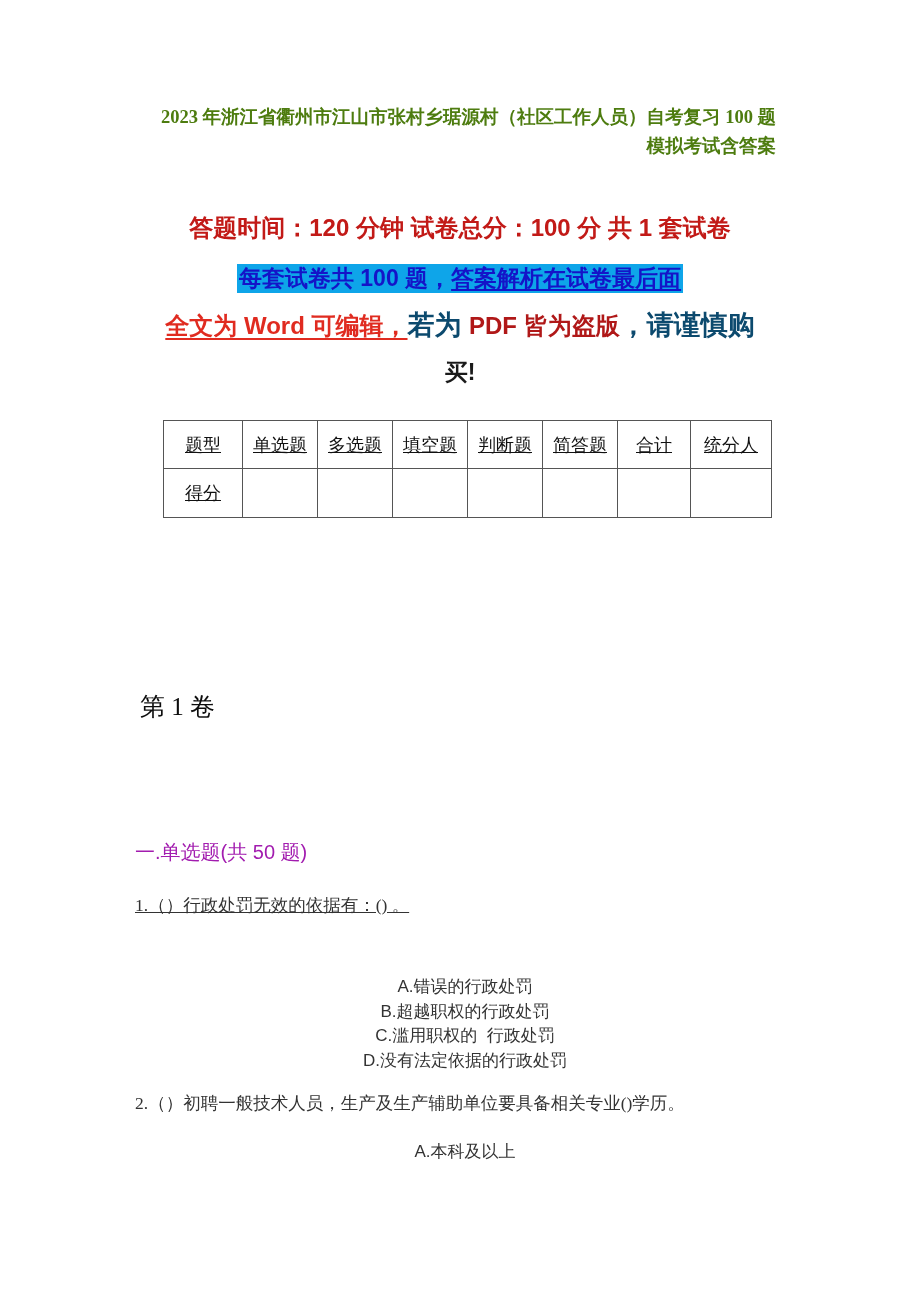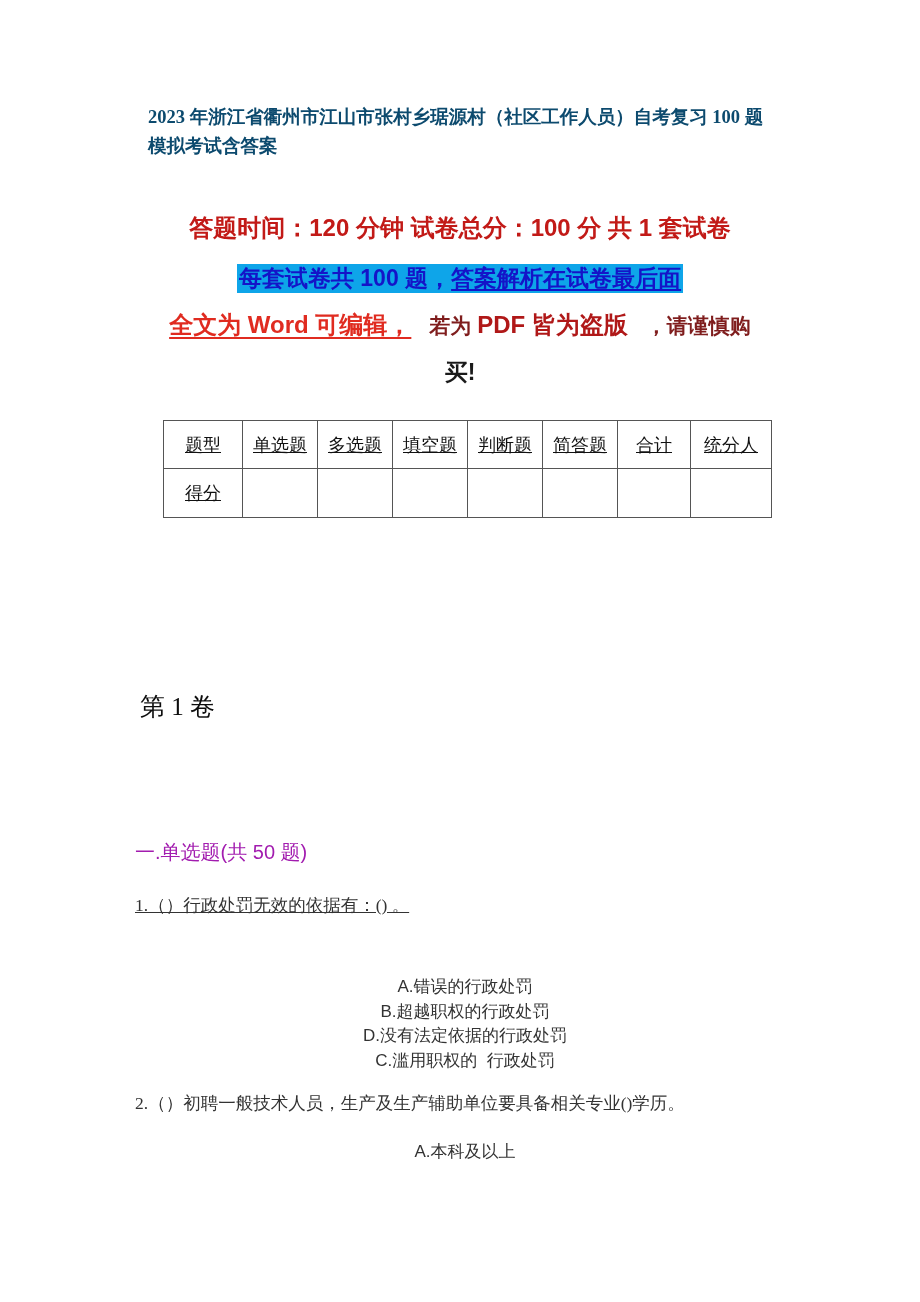--- a/index.html
+++ b/index.html
@@ -23,26 +23,26 @@
     box-sizing: border-box;
     padding: 0;
   }
 
   
   .doc-title {
     position: absolute;
     left: 148px;
     top: 103px;
     width: 628px;
-    text-align: left;
+    text-align: right;
     font-family: "Liberation Serif", "DejaVu Serif", serif;
     font-weight: bold;
     font-size: 18.5px;
     line-height: 29px;
-    color: #0c4a6e;
+    color: #4d7c0f;
     letter-spacing: 0px;
   }
 
   
   .sub-line {
     position: absolute;
     text-align: center;
     font-family: "Liberation Sans", "DejaVu Sans", sans-serif;
     font-weight: bold;
   }
@@ -89,23 +89,22 @@
     font-family: "Liberation Sans", "DejaVu Sans", sans-serif;
     font-weight: bold;
   }
   .red-ul {
     color: #E02B20;
     text-decoration: underline;
     text-decoration-color: #E02B20;
     text-underline-offset: 4px;
   }
   .blk {
-    color: #7f1d1d;
-    font-size: 21px;
-    margin-left: 18px;
+    color: #0c4a6e;
+    font-size: 27px;
   }
   .crimson {
     color: #B01818;
     text-align: right;
   }
   .sub-line-4 {
     position: absolute;
     left: 140px;
     top: 355px;
     width: 640px;
@@ -237,22 +236,22 @@
 
   <div class="volume-heading">第 1 卷</div>
 
   <div class="section-heading">一.单选题(共 50 题)</div>
 
   <div class="q-block q1 q-stem">1.（）行政处罚无效的依据有：() 。</div>
 
   <div class="q-block q1-opts q-options">
     <div>A.错误的行政处罚</div>
     <div>B.超越职权的行政处罚</div>
+    <div>C.滥用职权的  行政处罚</div>
     <div>D.没有法定依据的行政处罚</div>
-    <div>C.滥用职权的  行政处罚</div>
   </div>
 
   <div class="q-block q2 q-stem">2.（）初聘一般技术人员，生产及生产辅助单位要具备相关专业()学历。</div>
 
   <div class="q-block q2-opts q-options">
     <div>A.本科及以上</div>
   </div>
 
 </div>
 

